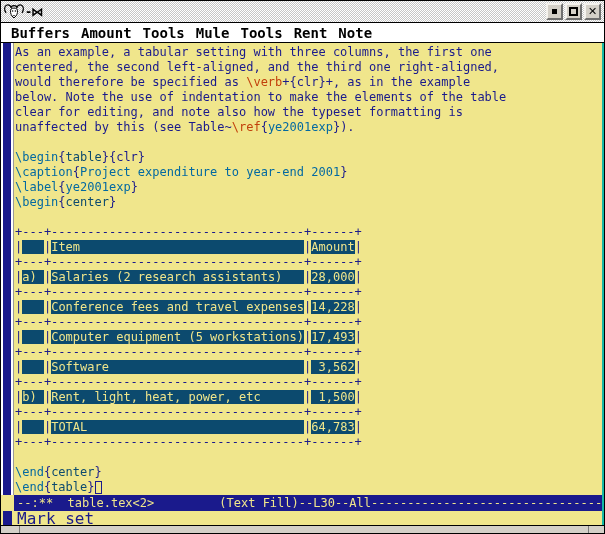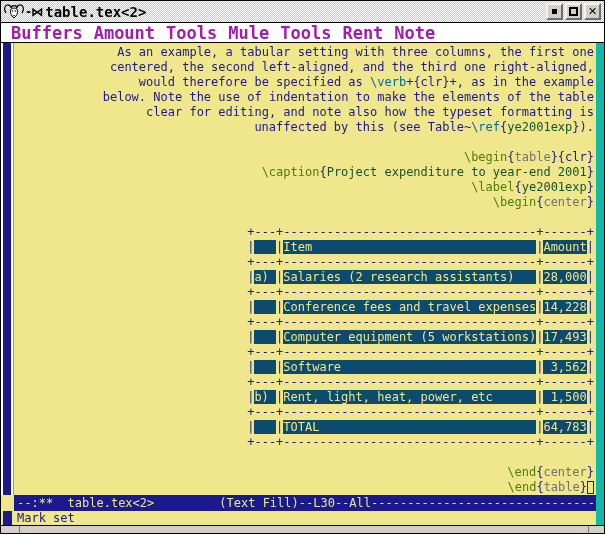--- a/index.html
+++ b/index.html
@@ -46,56 +46,56 @@
   .g-close { font-size:11px; font-weight:bold; color:#000; line-height:1; font-family:"DejaVu Sans", sans-serif; }
   
   .menubar {
     height:20px; background:#fff;
     border-bottom:1px solid #000;
     display:flex; align-items:center;
     padding-left:10px; gap:11px;
   }
   .menu-item {
     font-family:"DejaVu Sans Mono", monospace;
-    font-weight:bold; font-size:17px; color:#a21caf;
+    font-weight:bold; font-size:14px; color:#000000;
     white-space:nowrap; cursor:pointer;
   }
   
-  .client { position:relative; height:483px; background:#f0e68c; border-right:8px solid #14b8a6;text-align:right; }
+  .client { position:relative; height:483px; background:#f0e68c; border-right:2px solid #14b8a6; }
   .vscroll {
     position:absolute; left:0; top:0; width:13px; height:452px;
     background:#fff; border-right:1px solid #9a9a9a;
   }
   .vscroll .thumb { position:absolute; left:2px; top:0; width:8px; height:452px; background:#1a1a8c; }
   .buffer {
     position:absolute; left:14px; top:2px; right:2px; height:452px;
     font-size:12px; line-height:15px; color:#1a1a8c;
     white-space:pre; overflow:hidden; cursor:text;
   }
   .ln { height:15px; white-space:pre; }
   .sn { color:#1a1a8c; }
-  .sk { color:#4d7c0f; }
-  .se { color:#737373; }
-  .sm { color:#14532d; }
-  .so { color:#0369a1; }
+  .sk { color:#0369a1; }
+  .se { color:#0c4a6e; }
+  .sm { color:#0369a1; }
+  .so { color:#c2410c; }
   .sc { color:#f0e68c; background:#0c4a6e; }
   .su {
     display:inline-block; width:7px; height:13px;
     border:1px solid #1a1a8c; vertical-align:-2px;
   }
   .modeline {
     position:absolute; left:13px; top:452px; right:0; height:16px;
     background:#1a1a8c; color:#f0e68c;
     font-size:12px; line-height:16px; white-space:pre; overflow:hidden;
     padding-left:3px;
   }
   .echoline {
     position:absolute; left:0; top:468px; right:0; height:15px;
     background:#f0e68c; color:#1a1a8c;
-    font-size:12px; line-height:15px; white-space:pre;
+    font-size:16px; line-height:15px; white-space:pre;
   }
   .mini-thumb { position:absolute; left:2px; top:0px; width:9px; height:14px; background:#1a1a8c; }
   .echo-text { position:absolute; left:16px; top:0; }
   
   .bottomstrip {
     position:absolute; left:0; right:0; bottom:0; height:8px;
     background:#d4d0c8; border-top:1px solid #000;
   }
   .bs-sep { position:absolute; top:0; bottom:0; width:1px; background:#7a7a7a; }
 </style>
@@ -106,21 +106,20 @@
 
   <div class="titlebar">
     <svg class="gnu-icon" viewBox="0 0 22 18">
       <path d="M3,10 C1,7 1,3 4,2 C6,1.4 8,3 8,5 C8,3.6 9.5,2.6 11,2.6 C12.5,2.6 14,3.6 14,5 C14,3 16,1.4 18,2 C21,3 21,7 19,10" fill="none" stroke="#000" stroke-width="1.2"></path>
       <path d="M8,6 C7,8 7.5,11 9,13 L11,15 L13,13 C14.5,11 15,8 14,6 C13,4.8 9,4.8 8,6 Z" fill="#fff" stroke="#000" stroke-width="1"></path>
       <circle cx="9.6" cy="8" r="0.8" fill="#000"></circle>
       <circle cx="12.4" cy="8" r="0.8" fill="#000"></circle>
       <path d="M10,12 L12,12 L11,13.5 Z" fill="#000"></path>
     </svg>
     <span class="pin-glyph">-⋈</span>
-    <span class="title-text">table.tex&lt;2&gt;</span>
     <span class="tb-spacer"></span>
     <div class="tb-btn">
       <div class="g-min"></div>
     </div>
     <div class="tb-btn">
       <div class="g-max"></div>
     </div>
     <div class="tb-btn">
       <div class="g-close">✕</div>
     </div>

